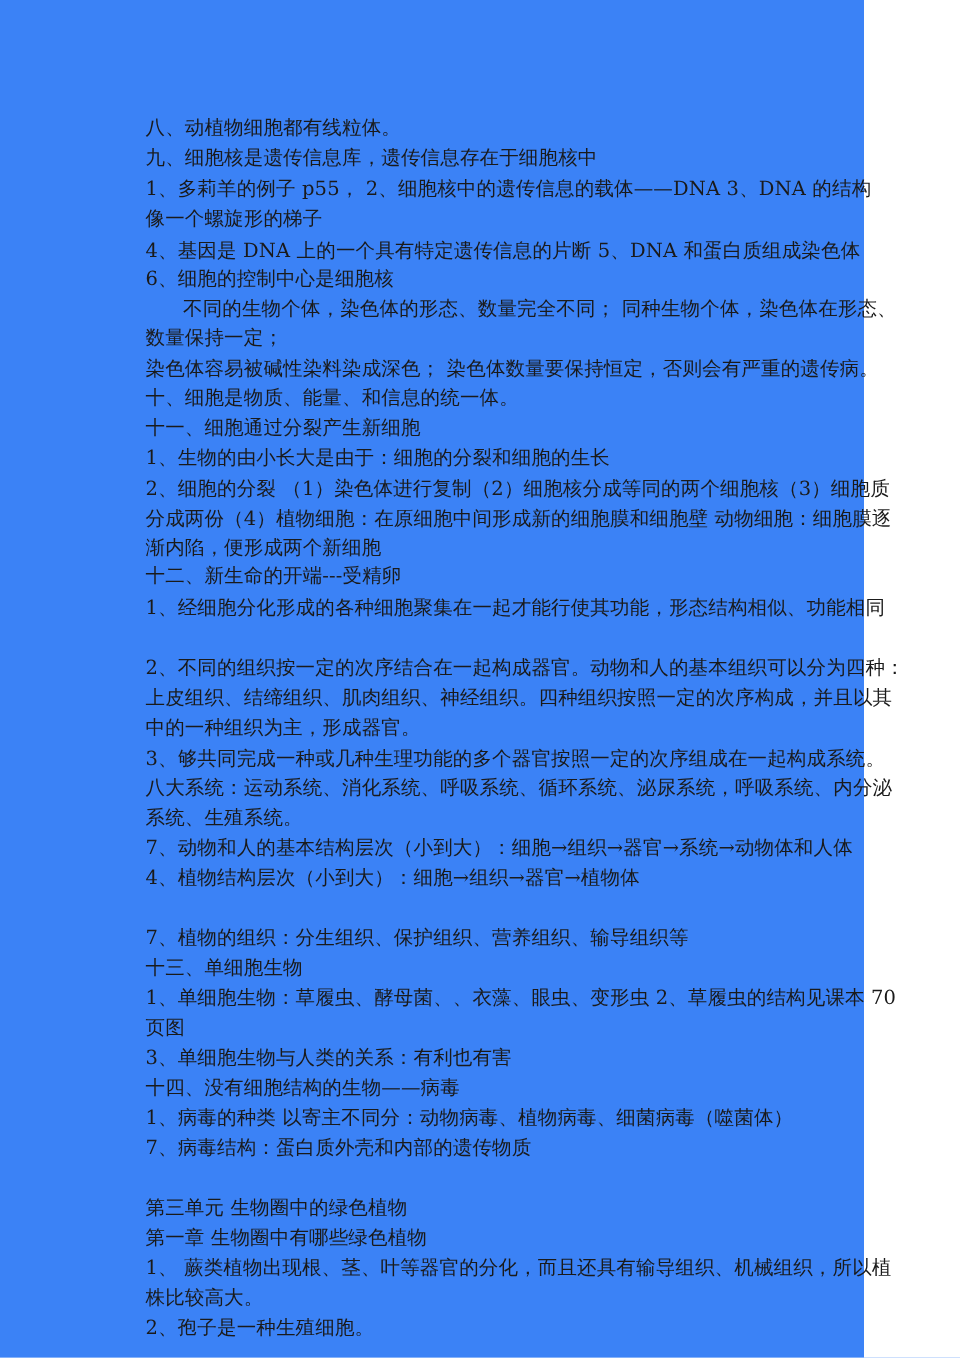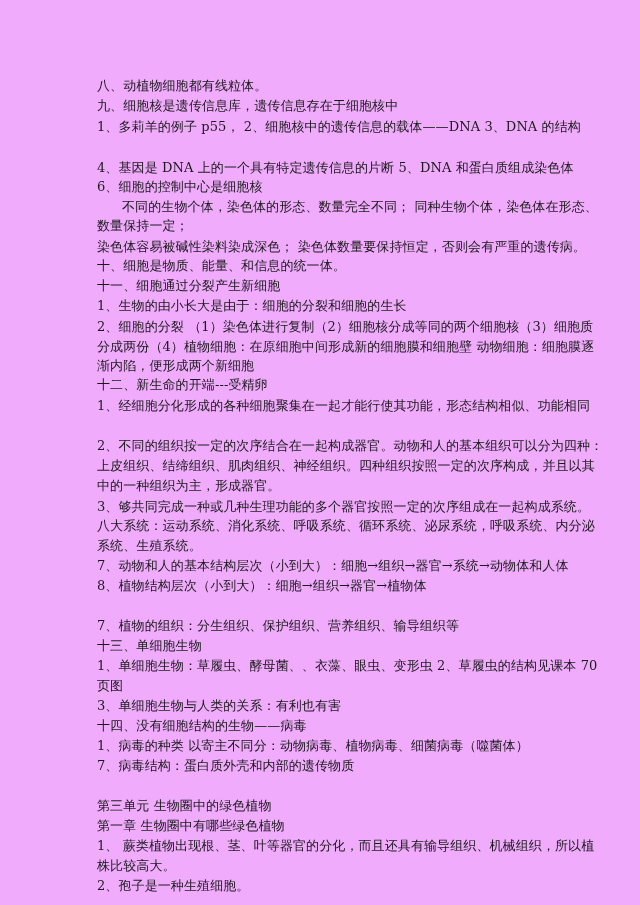--- a/index.html
+++ b/index.html
@@ -12,63 +12,64 @@
       height: 905px;
       position: relative;
       overflow: hidden;
       font-family: "DejaVu Serif", "Liberation Serif", serif;
       color: #1a1a1a;
     }
     .page {
       position: absolute;
       left: 0;
       top: 0;
-      width: 640px;
+      width: 576px;
       height: 905px;
-      background: #f0abfc;
+      background: #3b82f6;
     }
     .line {
       position: absolute;
       left: 97px;
       width: 460px;
       font-size: 13px;
       line-height: 20px;
       white-space: nowrap;
       letter-spacing: 0.1px;
     }
     .indent { left: 122px; }
   </style>
 </head>
 <body>
 
 <div class="page">
   <div class="line" style="top:76px">八、动植物细胞都有线粒体。</div>
   <div class="line" style="top:96px">九、细胞核是遗传信息库，遗传信息存在于细胞核中</div>
   <div class="line" style="top:117px">1、多莉羊的例子 p55，      2、细胞核中的遗传信息的载体——DNA    3、DNA 的结构</div>
+  <div class="line" style="top:137px">像一个螺旋形的梯子</div>
   <div class="line" style="top:158px">4、基因是 DNA 上的一个具有特定遗传信息的片断     5、DNA 和蛋白质组成染色体</div>
   <div class="line" style="top:177px">6、细胞的控制中心是细胞核</div>
   <div class="line indent" style="top:197px">不同的生物个体，染色体的形态、数量完全不同；  同种生物个体，染色体在形态、</div>
   <div class="line" style="top:216px">数量保持一定；</div>
   <div class="line" style="top:237px">染色体容易被碱性染料染成深色；  染色体数量要保持恒定，否则会有严重的遗传病。</div>
   <div class="line" style="top:256px">十、细胞是物质、能量、和信息的统一体。</div>
   <div class="line" style="top:276px">十一、细胞通过分裂产生新细胞</div>
   <div class="line" style="top:296px">1、生物的由小长大是由于：细胞的分裂和细胞的生长</div>
   <div class="line" style="top:317px">2、细胞的分裂  （1）染色体进行复制（2）细胞核分成等同的两个细胞核（3）细胞质</div>
   <div class="line" style="top:337px">分成两份（4）植物细胞：在原细胞中间形成新的细胞膜和细胞壁 动物细胞：细胞膜逐</div>
   <div class="line" style="top:356px">渐内陷，便形成两个新细胞</div>
   <div class="line" style="top:375px">十二、新生命的开端---受精卵</div>
   <div class="line" style="top:396px">1、经细胞分化形成的各种细胞聚集在一起才能行使其功能，形态结构相似、功能相同</div>
   <div class="line" style="top:436px">2、不同的组织按一定的次序结合在一起构成器官。动物和人的基本组织可以分为四种：</div>
   <div class="line" style="top:456px">上皮组织、结缔组织、肌肉组织、神经组织。四种组织按照一定的次序构成，并且以其</div>
   <div class="line" style="top:476px">中的一种组织为主，形成器官。</div>
   <div class="line" style="top:497px">3、够共同完成一种或几种生理功能的多个器官按照一定的次序组成在一起构成系统。</div>
   <div class="line" style="top:516px">八大系统：运动系统、消化系统、呼吸系统、循环系统、泌尿系统，呼吸系统、内分泌</div>
   <div class="line" style="top:536px">系统、生殖系统。</div>
   <div class="line" style="top:556px">7、动物和人的基本结构层次（小到大）：细胞→组织→器官→系统→动物体和人体</div>
-  <div class="line" style="top:576px">8、植物结构层次（小到大）：细胞→组织→器官→植物体</div>
+  <div class="line" style="top:576px">4、植物结构层次（小到大）：细胞→组织→器官→植物体</div>
   <div class="line" style="top:616px">7、植物的组织：分生组织、保护组织、营养组织、输导组织等</div>
   <div class="line" style="top:636px">十三、单细胞生物</div>
   <div class="line" style="top:656px">1、单细胞生物：草履虫、酵母菌、、衣藻、眼虫、变形虫  2、草履虫的结构见课本 70</div>
   <div class="line" style="top:676px">页图</div>
   <div class="line" style="top:696px">3、单细胞生物与人类的关系：有利也有害</div>
   <div class="line" style="top:716px">十四、没有细胞结构的生物——病毒</div>
   <div class="line" style="top:736px">1、病毒的种类 以寄主不同分：动物病毒、植物病毒、细菌病毒（噬菌体）</div>
   <div class="line" style="top:756px">7、病毒结构：蛋白质外壳和内部的遗传物质</div>
   <div class="line" style="top:796px">第三单元  生物圈中的绿色植物</div>
   <div class="line" style="top:816px">第一章  生物圈中有哪些绿色植物</div>

